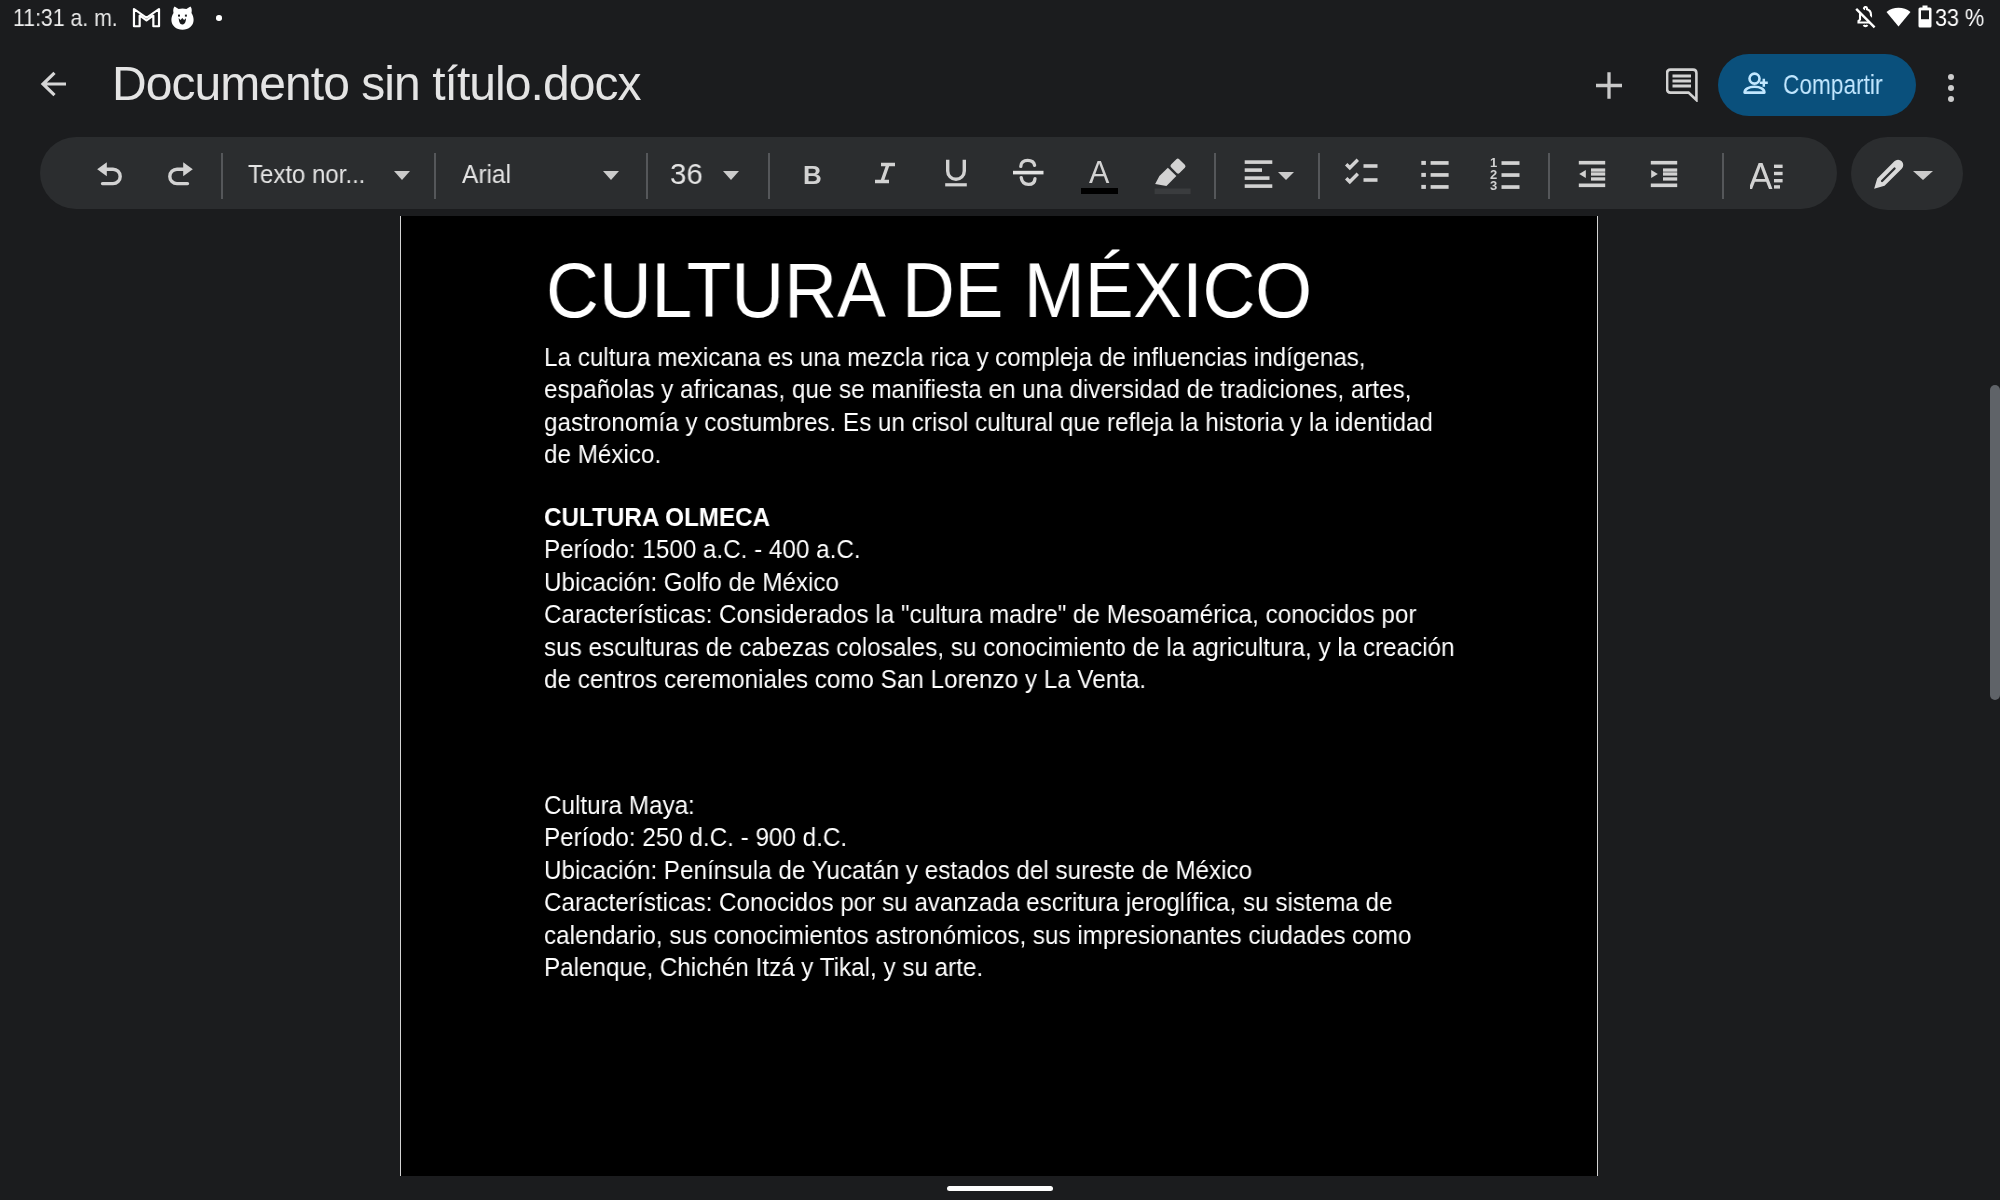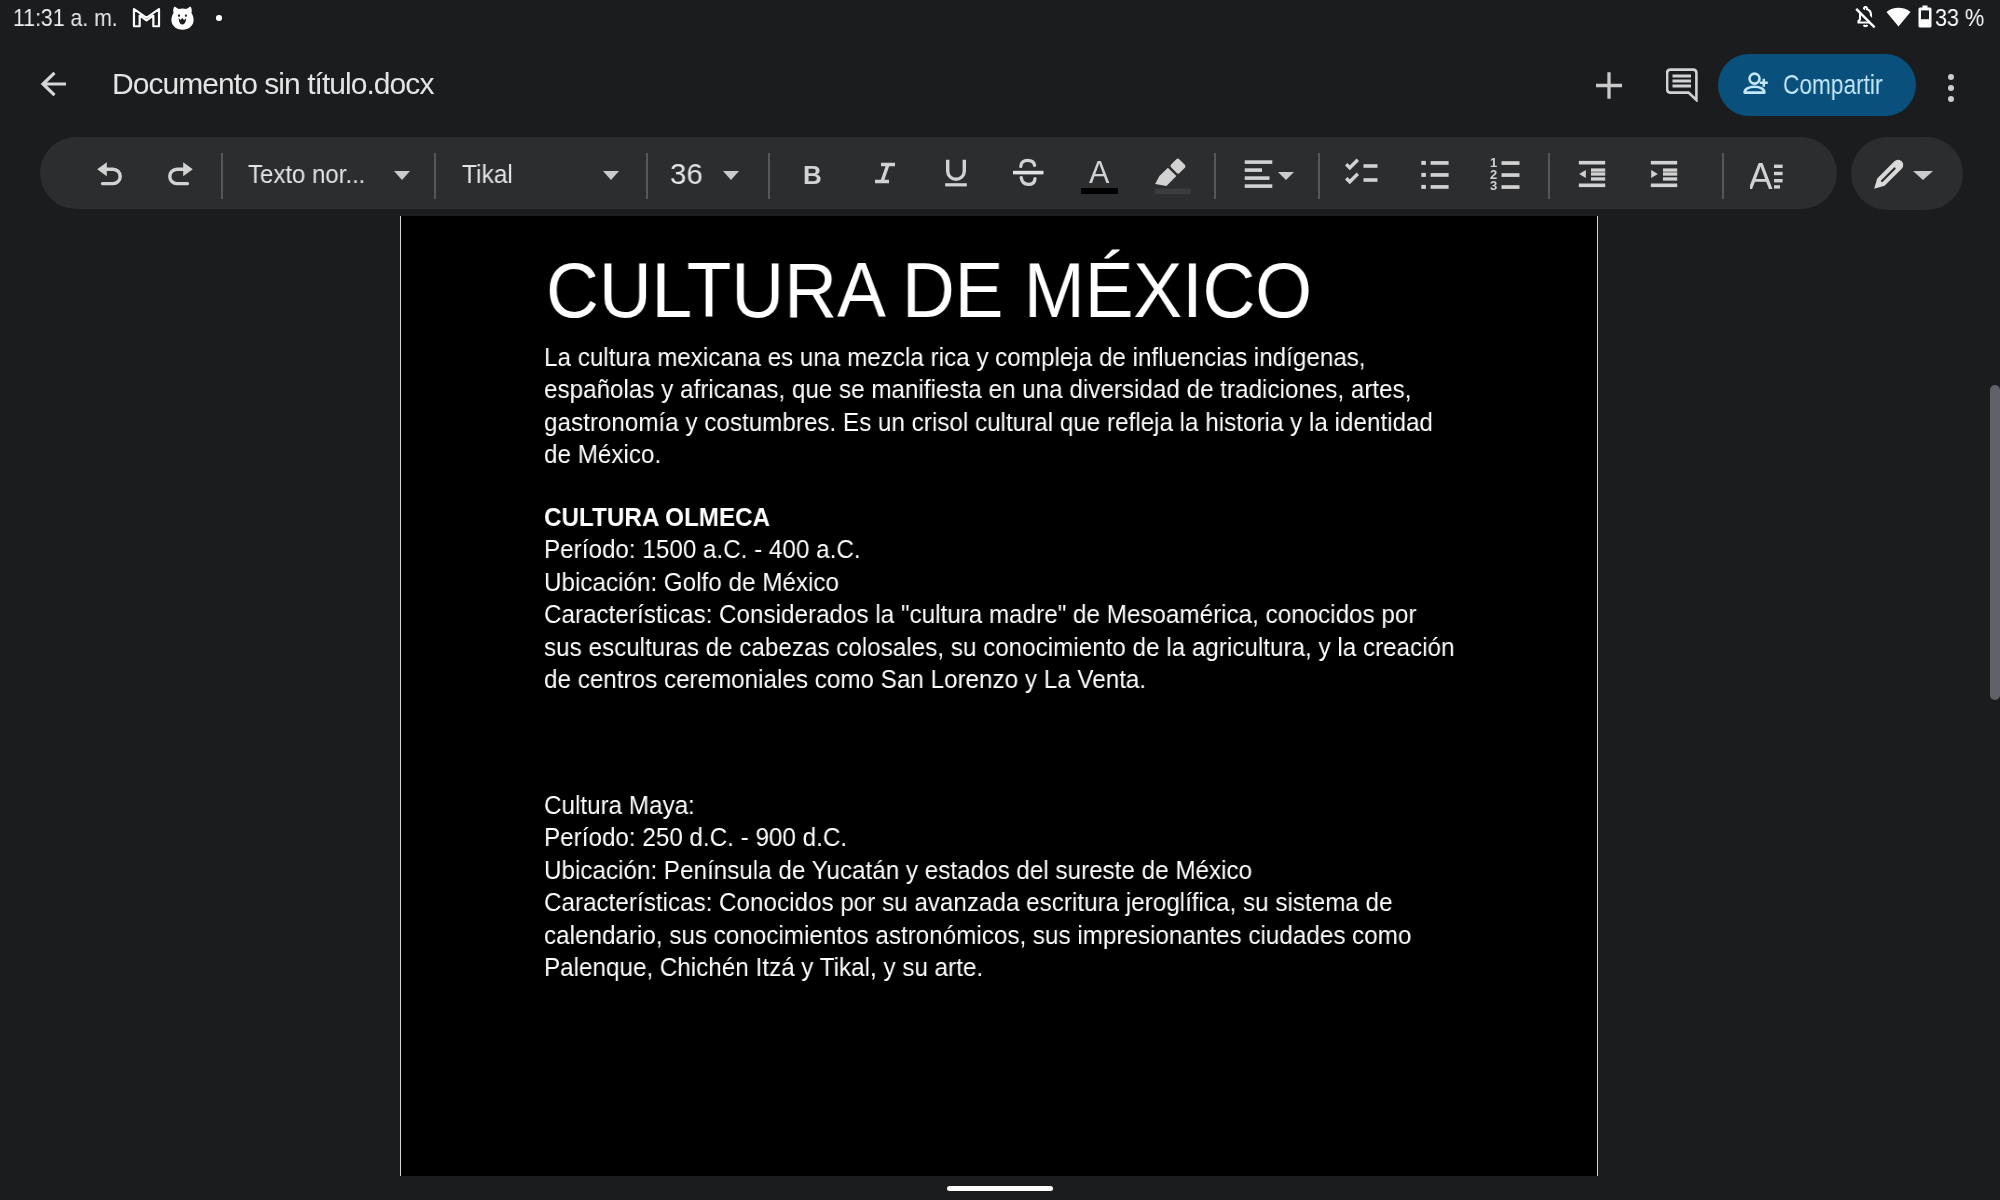--- a/index.html
+++ b/index.html
@@ -42,21 +42,21 @@
   <rect x="0.5" y="2.5" width="13" height="20" rx="1.5" fill="#fff"></rect>
   <rect x="3" y="5.4" width="8" height="8.8" fill="#1b1c1e"></rect>
 </svg>
 
 <div class="abs" style="left:1935px;top:3px;font-size:24px;line-height:30px;color:#fff;transform:scaleX(.9);transform-origin:left center">33&nbsp;%</div>
 
 <svg class="abs" style="left:40px;top:70px" width="28" height="28" viewBox="0 0 28 28">
   <path d="M26 14 L3.5 14 M14.5 2.8 L3 14 L14.5 25.2" stroke="#d6d6d6" stroke-width="3.2" fill="none"></path>
 </svg>
 
-<div class="abs" style="left:112px;top:62px;font-size:30px;line-height:44px;letter-spacing:-0.95px;color:#e4e4e4">Documento sin título.docx</div>
+<div class="abs" style="left:112px;top:62px;font-size:48px;line-height:44px;letter-spacing:-0.95px;color:#e4e4e4">Documento sin título.docx</div>
 
 <svg class="abs" style="left:1595px;top:70.5px" width="28" height="29" viewBox="0 0 28 29">
   <path d="M14 1.2 V27.8 M1 14.5 H27" stroke="#c9c9c9" stroke-width="3.3"></path>
 </svg>
 
 <svg class="abs" style="left:1666px;top:68px" width="32" height="34" viewBox="0 0 32 34">
   <path d="M4.5 1.6 H27 Q30.4 1.6 30.4 5 V32 L22.5 24.6 H4.5 Q1.1 24.6 1.1 21.2 V5 Q1.1 1.6 4.5 1.6 Z" stroke="#d2d2d2" stroke-width="2.6" fill="none"></path>
   <path d="M6.5 8 H25 M6.5 13 H25 M6.5 18 H25" stroke="#d2d2d2" stroke-width="2.8"></path>
 </svg>
 
@@ -90,21 +90,21 @@
 <div class="abs" style="left:646px;top:153px;width:2px;height:46px;background:#55575a"></div>
 <div class="abs" style="left:768px;top:153px;width:2px;height:46px;background:#55575a"></div>
 <div class="abs" style="left:1214px;top:153px;width:2px;height:46px;background:#55575a"></div>
 <div class="abs" style="left:1318px;top:153px;width:2px;height:46px;background:#55575a"></div>
 <div class="abs" style="left:1548px;top:153px;width:2px;height:46px;background:#55575a"></div>
 <div class="abs" style="left:1722px;top:153px;width:2px;height:46px;background:#55575a"></div>
 
 <div class="abs" style="left:248px;top:158px;font-size:25px;line-height:32px;color:#e4e4e4;transform:scaleX(.96);transform-origin:left center">Texto nor...</div>
 <div class="abs" style="left:393.7px;top:171.2px;width:0;height:0;border-left:8.3px solid transparent;border-right:8.3px solid transparent;border-top:9.2px solid #cbcbcb"></div>
 
-<div class="abs" style="left:462px;top:158px;font-size:25px;line-height:32px;color:#e4e4e4;transform:scaleX(.98);transform-origin:left center">Tikal</div>
+<div class="abs" style="left:462px;top:158px;font-size:25px;line-height:32px;color:#e4e4e4;transform:scaleX(.98);transform-origin:left center">Arial</div>
 <div class="abs" style="left:603.4px;top:171.2px;width:0;height:0;border-left:8.3px solid transparent;border-right:8.3px solid transparent;border-top:9.2px solid #cbcbcb"></div>
 
 <div class="abs" style="left:669.5px;top:158px;font-size:30px;line-height:32px;color:#e4e4e4;transform:scaleX(.98);transform-origin:left center">36</div>
 <div class="abs" style="left:723.4px;top:171.2px;width:0;height:0;border-left:8.3px solid transparent;border-right:8.3px solid transparent;border-top:9.2px solid #cbcbcb"></div>
 
 <div class="abs" style="left:803px;top:159px;font-size:26px;line-height:32px;font-weight:bold;color:#d2d2d2">B</div>
 <svg class="abs" style="left:874px;top:162px" width="22" height="22" viewBox="0 0 22 22">
   <path d="M7 2.5 H21 M1 19.5 H15 M14 2.5 L8 19.5" stroke="#d2d2d2" stroke-width="3.4" fill="none"></path>
 </svg>
 <svg class="abs" style="left:944px;top:158px" width="24" height="30" viewBox="0 0 24 30">

